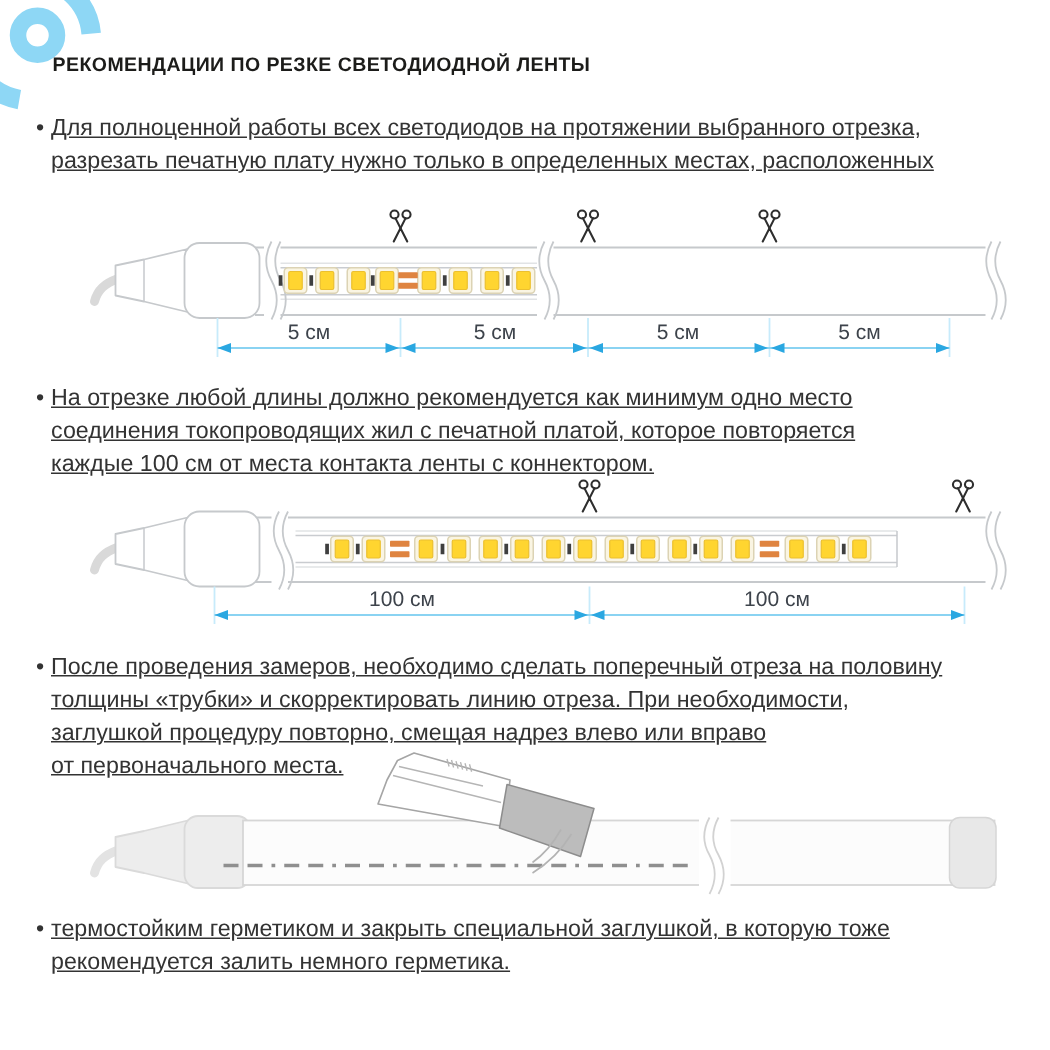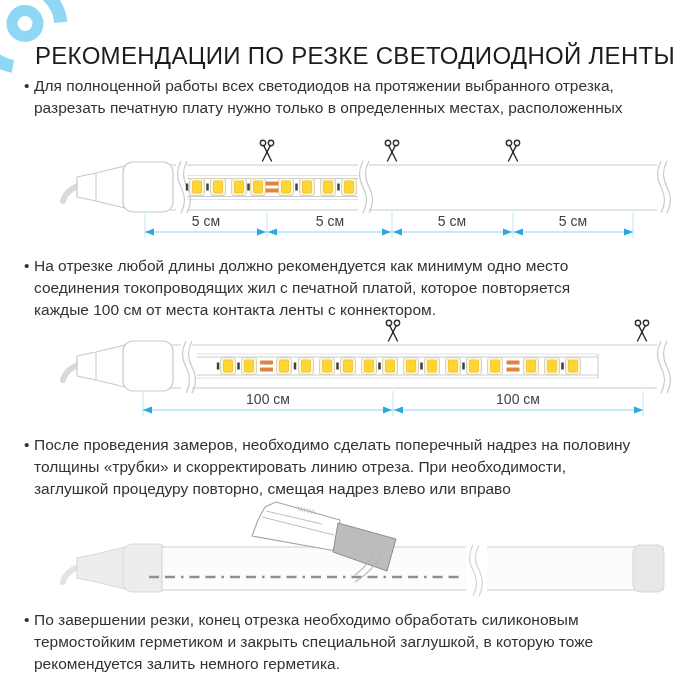--- a/index.html
+++ b/index.html
@@ -3,27 +3,27 @@
 <meta charset="utf-8">
 <style>
   html,body{margin:0;padding:0;}
   body{
     width:700px;height:700px;position:relative;overflow:hidden;
     background:#ffffff;font-family:"Liberation Sans",sans-serif;
   }
   #art{position:absolute;left:0;top:0;z-index:1;}
   .txt{position:absolute;z-index:2;}
   .page-title{
-    left:35px;top:26px;font-size:24px;font-weight:normal;color:#1c1c1a;
+    left:35px;top:26px;font-size:13px;font-weight:bold;color:#1c1c1a;
     letter-spacing:0.3px;white-space:nowrap;
   }
   .bullet{left:24px;display:flex;color:#333333;font-size:15.5px;line-height:22px;}
   .bullet .dot{width:9px;flex:0 0 9px;color:#333;}
   .bullet .lines{margin-left:1px;}
-  .bullet .line{white-space:nowrap;}
+  .bullet .line{white-space:nowrap;text-decoration:underline;}
   
   .logo-arc{fill:none;stroke:var(--logo_blue);stroke-width:13px;}
   .logo-donut{fill:none;stroke:var(--logo_blue);stroke-width:11px;}
   .shape{fill:#ffffff;stroke:var(--outline_grey);stroke-width:1.2;stroke-linejoin:round;}
   .gshape{fill:#ededed;stroke:#dadada;stroke-width:1.2;stroke-linejoin:round;}
   .wire{fill:none;stroke:#d9d9d9;stroke-width:6;stroke-linecap:round;}
   .gwire{fill:none;stroke:#e3e3e3;stroke-width:6;stroke-linecap:round;}
   .tline{stroke:var(--outline_grey);stroke-width:1.2;fill:none;}
   .sline-out{stroke:#e1e3e5;stroke-width:1;fill:none;}
   .sline-in{stroke:#c9ccd0;stroke-width:1;fill:none;}
@@ -64,30 +64,30 @@
   <div class="lines">
     <div class="line">На отрезке любой длины должно рекомендуется как минимум одно место</div>
     <div class="line">соединения токопроводящих жил с печатной платой, которое повторяется</div>
     <div class="line">каждые 100 см от места контакта ленты с коннектором.</div>
   </div>
 </div>
 
 <div class="txt bullet" style="top:434px">
   <span class="dot">•</span>
   <div class="lines">
-    <div class="line">После проведения замеров, необходимо сделать поперечный надрез на половину</div>
+    <div class="line">После проведения замеров, необходимо сделать поперечный отреза на половину</div>
     <div class="line">толщины «трубки» и скорректировать линию отреза. При необходимости,</div>
     <div class="line">заглушкой процедуру повторно, смещая надрез влево или вправо</div>
+    <div class="line">от первоначального места.</div>
   </div>
 </div>
 
 <div class="txt bullet" style="top:609px">
   <span class="dot">•</span>
   <div class="lines">
-    <div class="line">По завершении резки, конец отрезка необходимо обработать силиконовым</div>
     <div class="line">термостойким герметиком и закрыть специальной заглушкой, в которую тоже</div>
     <div class="line">рекомендуется залить немного герметика.</div>
   </div>
 </div>
 
 <svg id="art" width="700" height="700" viewBox="0 0 700 700">
   <defs>
     <g id="scissors-template">
       <circle cx="-4" cy="-9" r="2.7" class="sc"></circle>
       <circle cx="4" cy="-9" r="2.7" class="sc"></circle>

